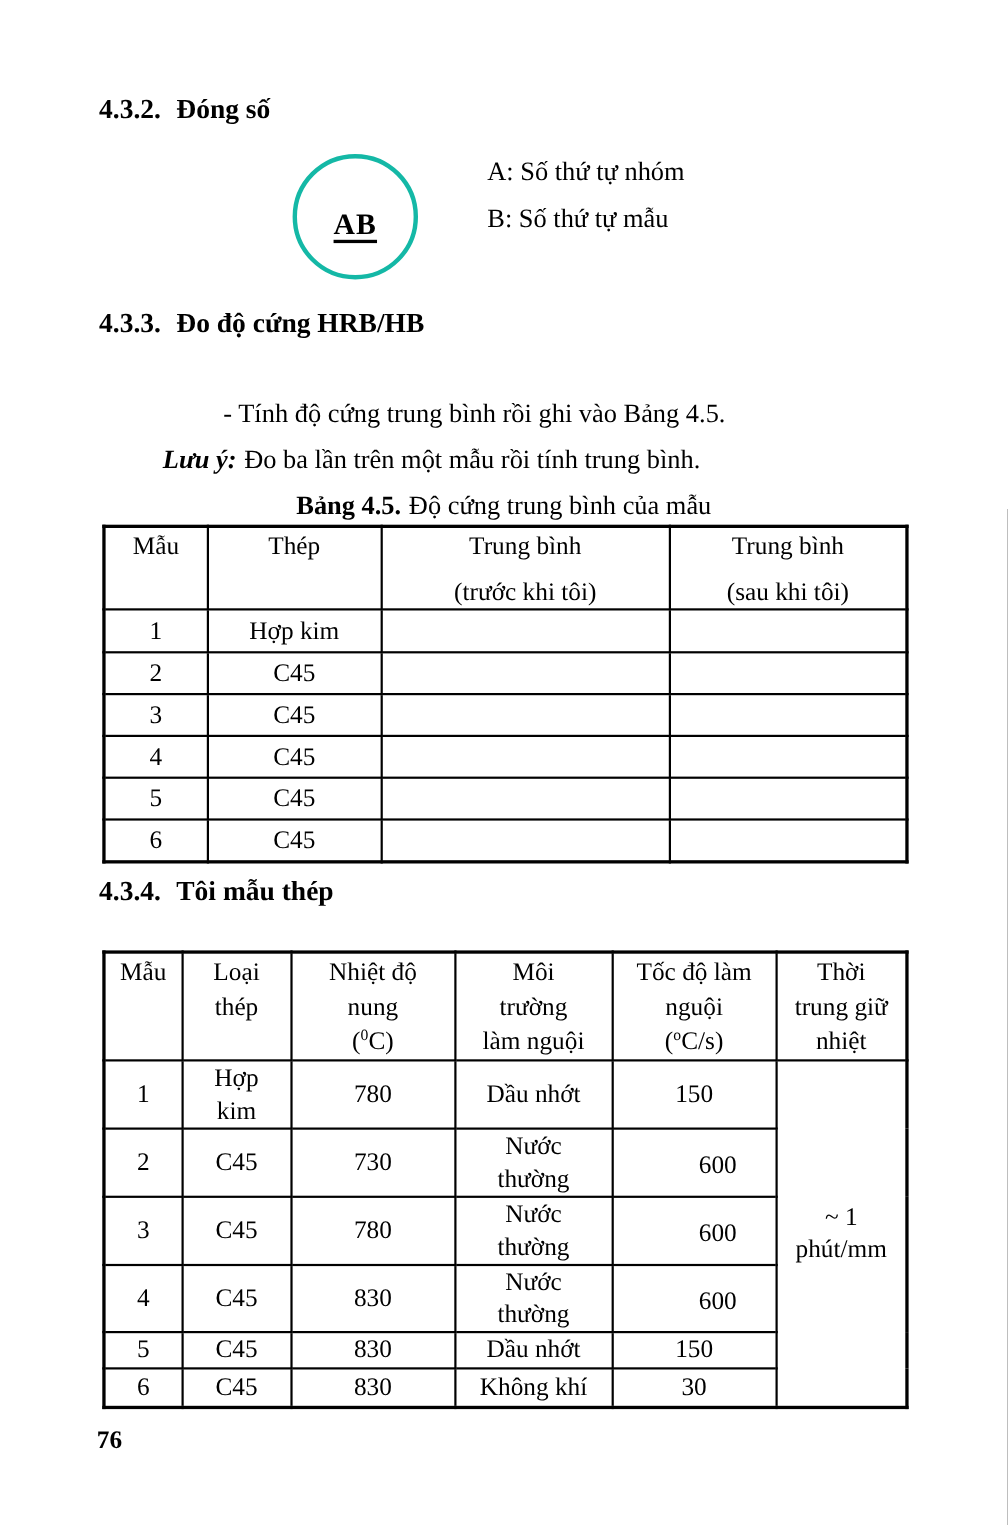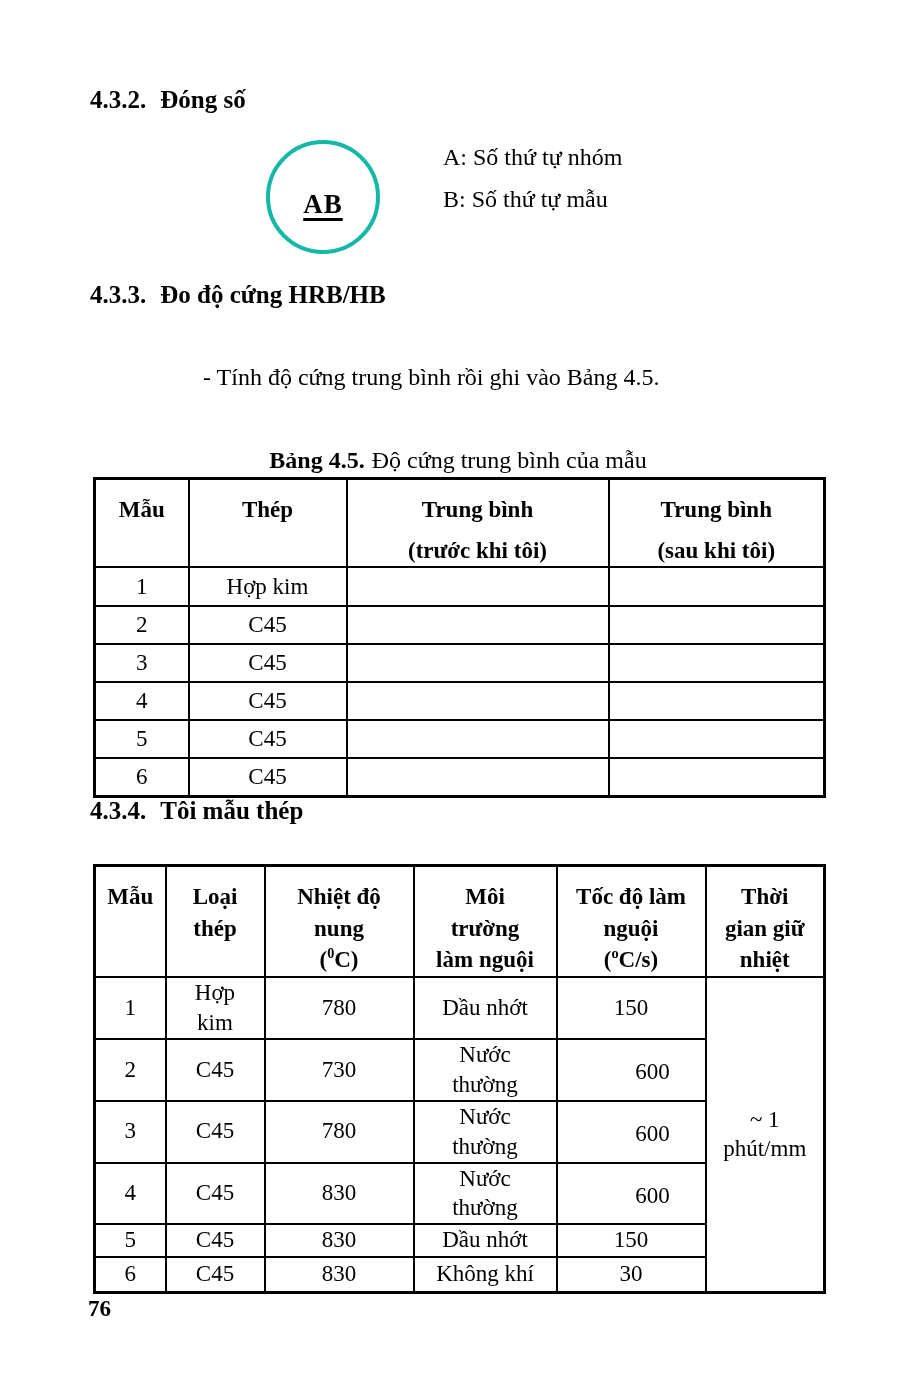--- a/index.html
+++ b/index.html
@@ -49,21 +49,21 @@
     table-layout: fixed;
     border: 3px solid #000;
     background: #fff;
   }
   table.tbl th, table.tbl td {
     border: 2px solid #000;
     text-align: center;
     font-size: 23px;
     overflow: hidden;
   }
-  table.tbl th { font-weight: bold; vertical-align: top; padding-top: 14px; line-height: 1.38; text-align: center; }
+  table.tbl th { font-weight: normal; vertical-align: top; padding-top: 1px; line-height: 1.38; text-align: center; }
   table.tbl td { vertical-align: middle; line-height: 1.25; }
   .t45 th { font-size: 24px; }
   .t45 td { font-size: 24px; }
   .t45 .hline2 { margin-top: 9px; }
   td.vtop { vertical-align: top; padding-top: 5px; padding-left: 43px; }
   .narrow-s { display: inline-block; max-width: 2.6em; line-height: 1.3; }
   .narrow-m { display: inline-block; max-width: 3.3em; line-height: 1.3; }
   td.hold-cell { font-size: 23px; line-height: 1.45; }
   sup { font-size: 0.62em; vertical-align: super; line-height: 0; }
   .pagenum { font-weight: bold; font-size: 23px; }
@@ -80,20 +80,23 @@
   <div class="abs circle" style="left:266px; top:140px;">
     <span class="circle-label">AB</span>
   </div>
   <div class="abs legend-line" style="left:443px; top:144px;">A: Số thứ tự nhóm</div>
   <div class="abs legend-line" style="left:443px; top:186px;">B: Số thứ tự mẫu</div>
 
   <div class="abs heading" style="left:90px; top:281px;">
     <span class="h-num">4.3.3.</span><span>Đo độ cứng HRB/HB</span>
   </div>
   <div class="abs bodytext" style="left:162px; top:364px;margin-left:41px;">- Tính độ cứng trung bình rồi ghi vào Bảng 4.5.</div>
+  <div class="abs bodytext" style="left:148px; top:405px;">
+    <span class="note-label">Lưu ý:</span><span class="note-rest">Đo ba lần trên một mẫu rồi tính trung bình.</span>
+  </div>
 
   <div class="abs caption" style="left:93px; top:447px;">
     <span class="cap-label">Bảng 4.5.</span><span>Độ cứng trung bình của mẫu</span>
   </div>
 
   <table class="abs tbl t45" style="left:93px; top:477px; width:730px;">
     <colgroup>
         <col style="width:94px">
         <col style="width:158px">
         <col style="width:262px">
@@ -188,21 +191,21 @@
         <div>trường</div>
         <div>làm nguội</div>
       </th>
       <th>
         <div>Tốc độ làm</div>
         <div>nguội</div>
         <div><span>(</span><sup>o</sup><span>C/s)</span></div>
       </th>
       <th>
         <div>Thời</div>
-        <div>gian giữ</div>
+        <div>trung giữ</div>
         <div>nhiệt</div>
       </th>
     </tr>
     <tr style="height:61px">
       <td>1</td>
       <td><span class="narrow-s">Hợp kim</span></td>
       <td>780</td>
       <td>Dầu nhớt</td>
       <td>150</td>
       <td rowspan="6" class="hold-cell">

